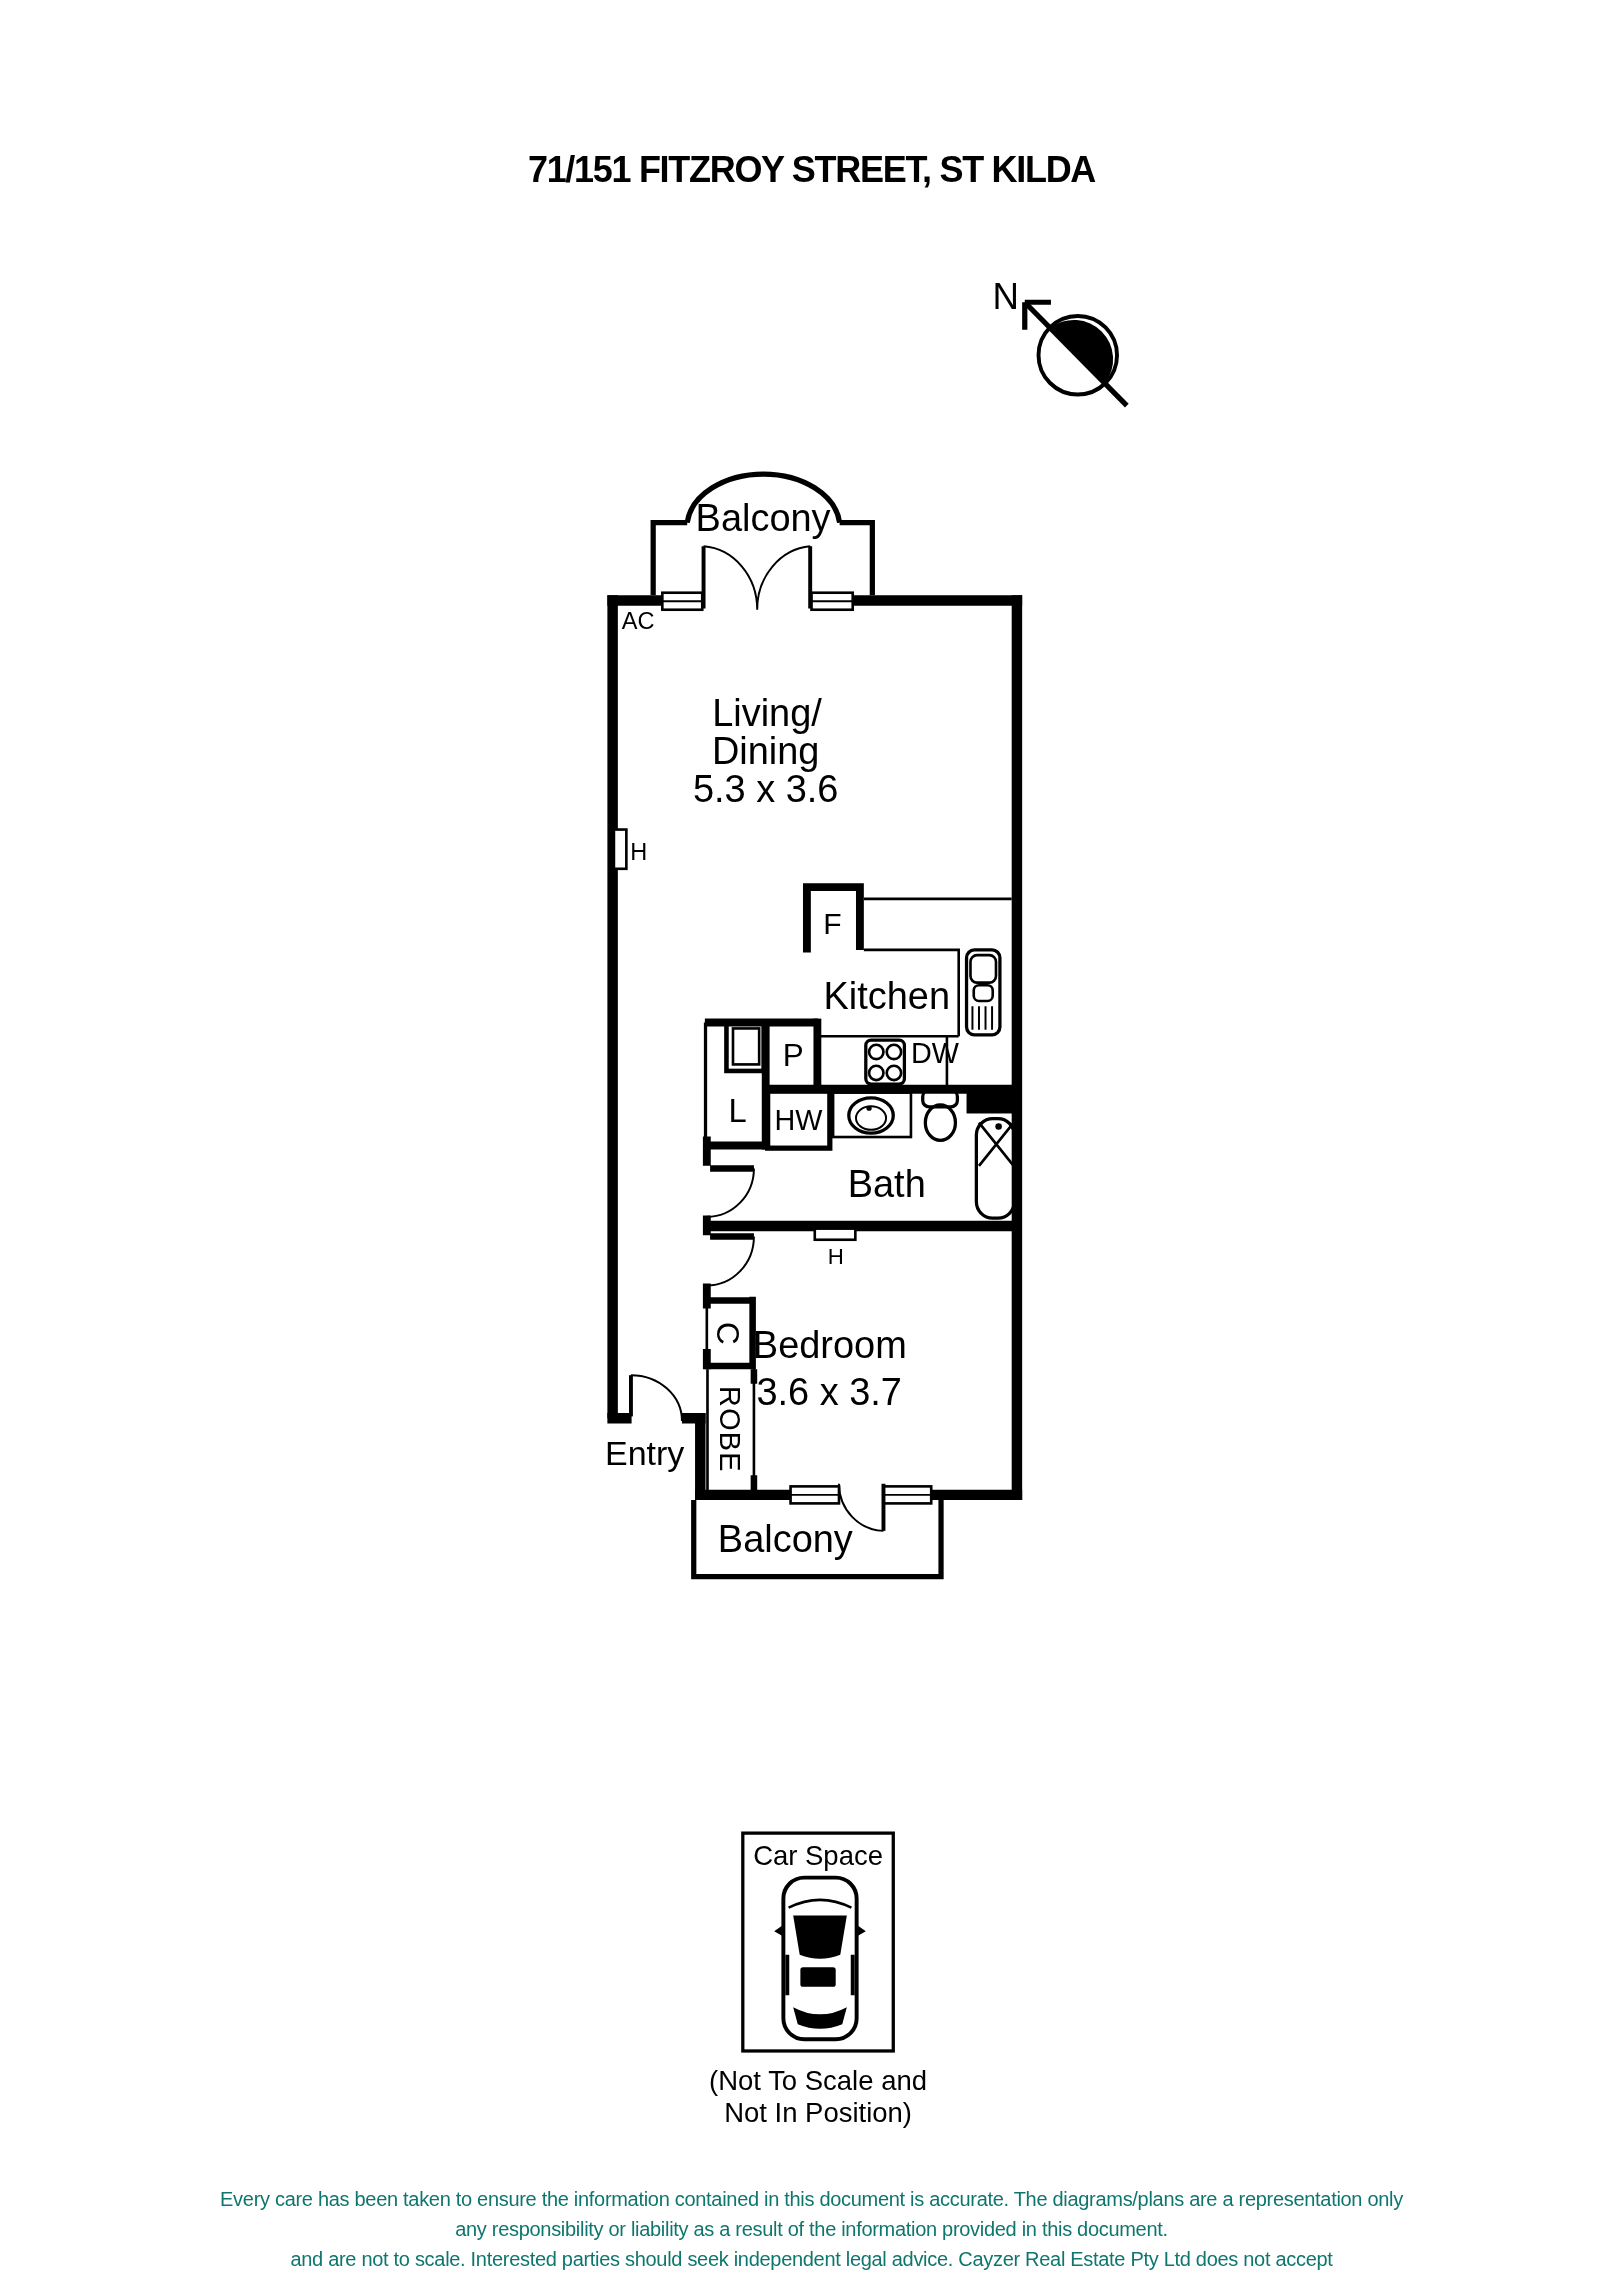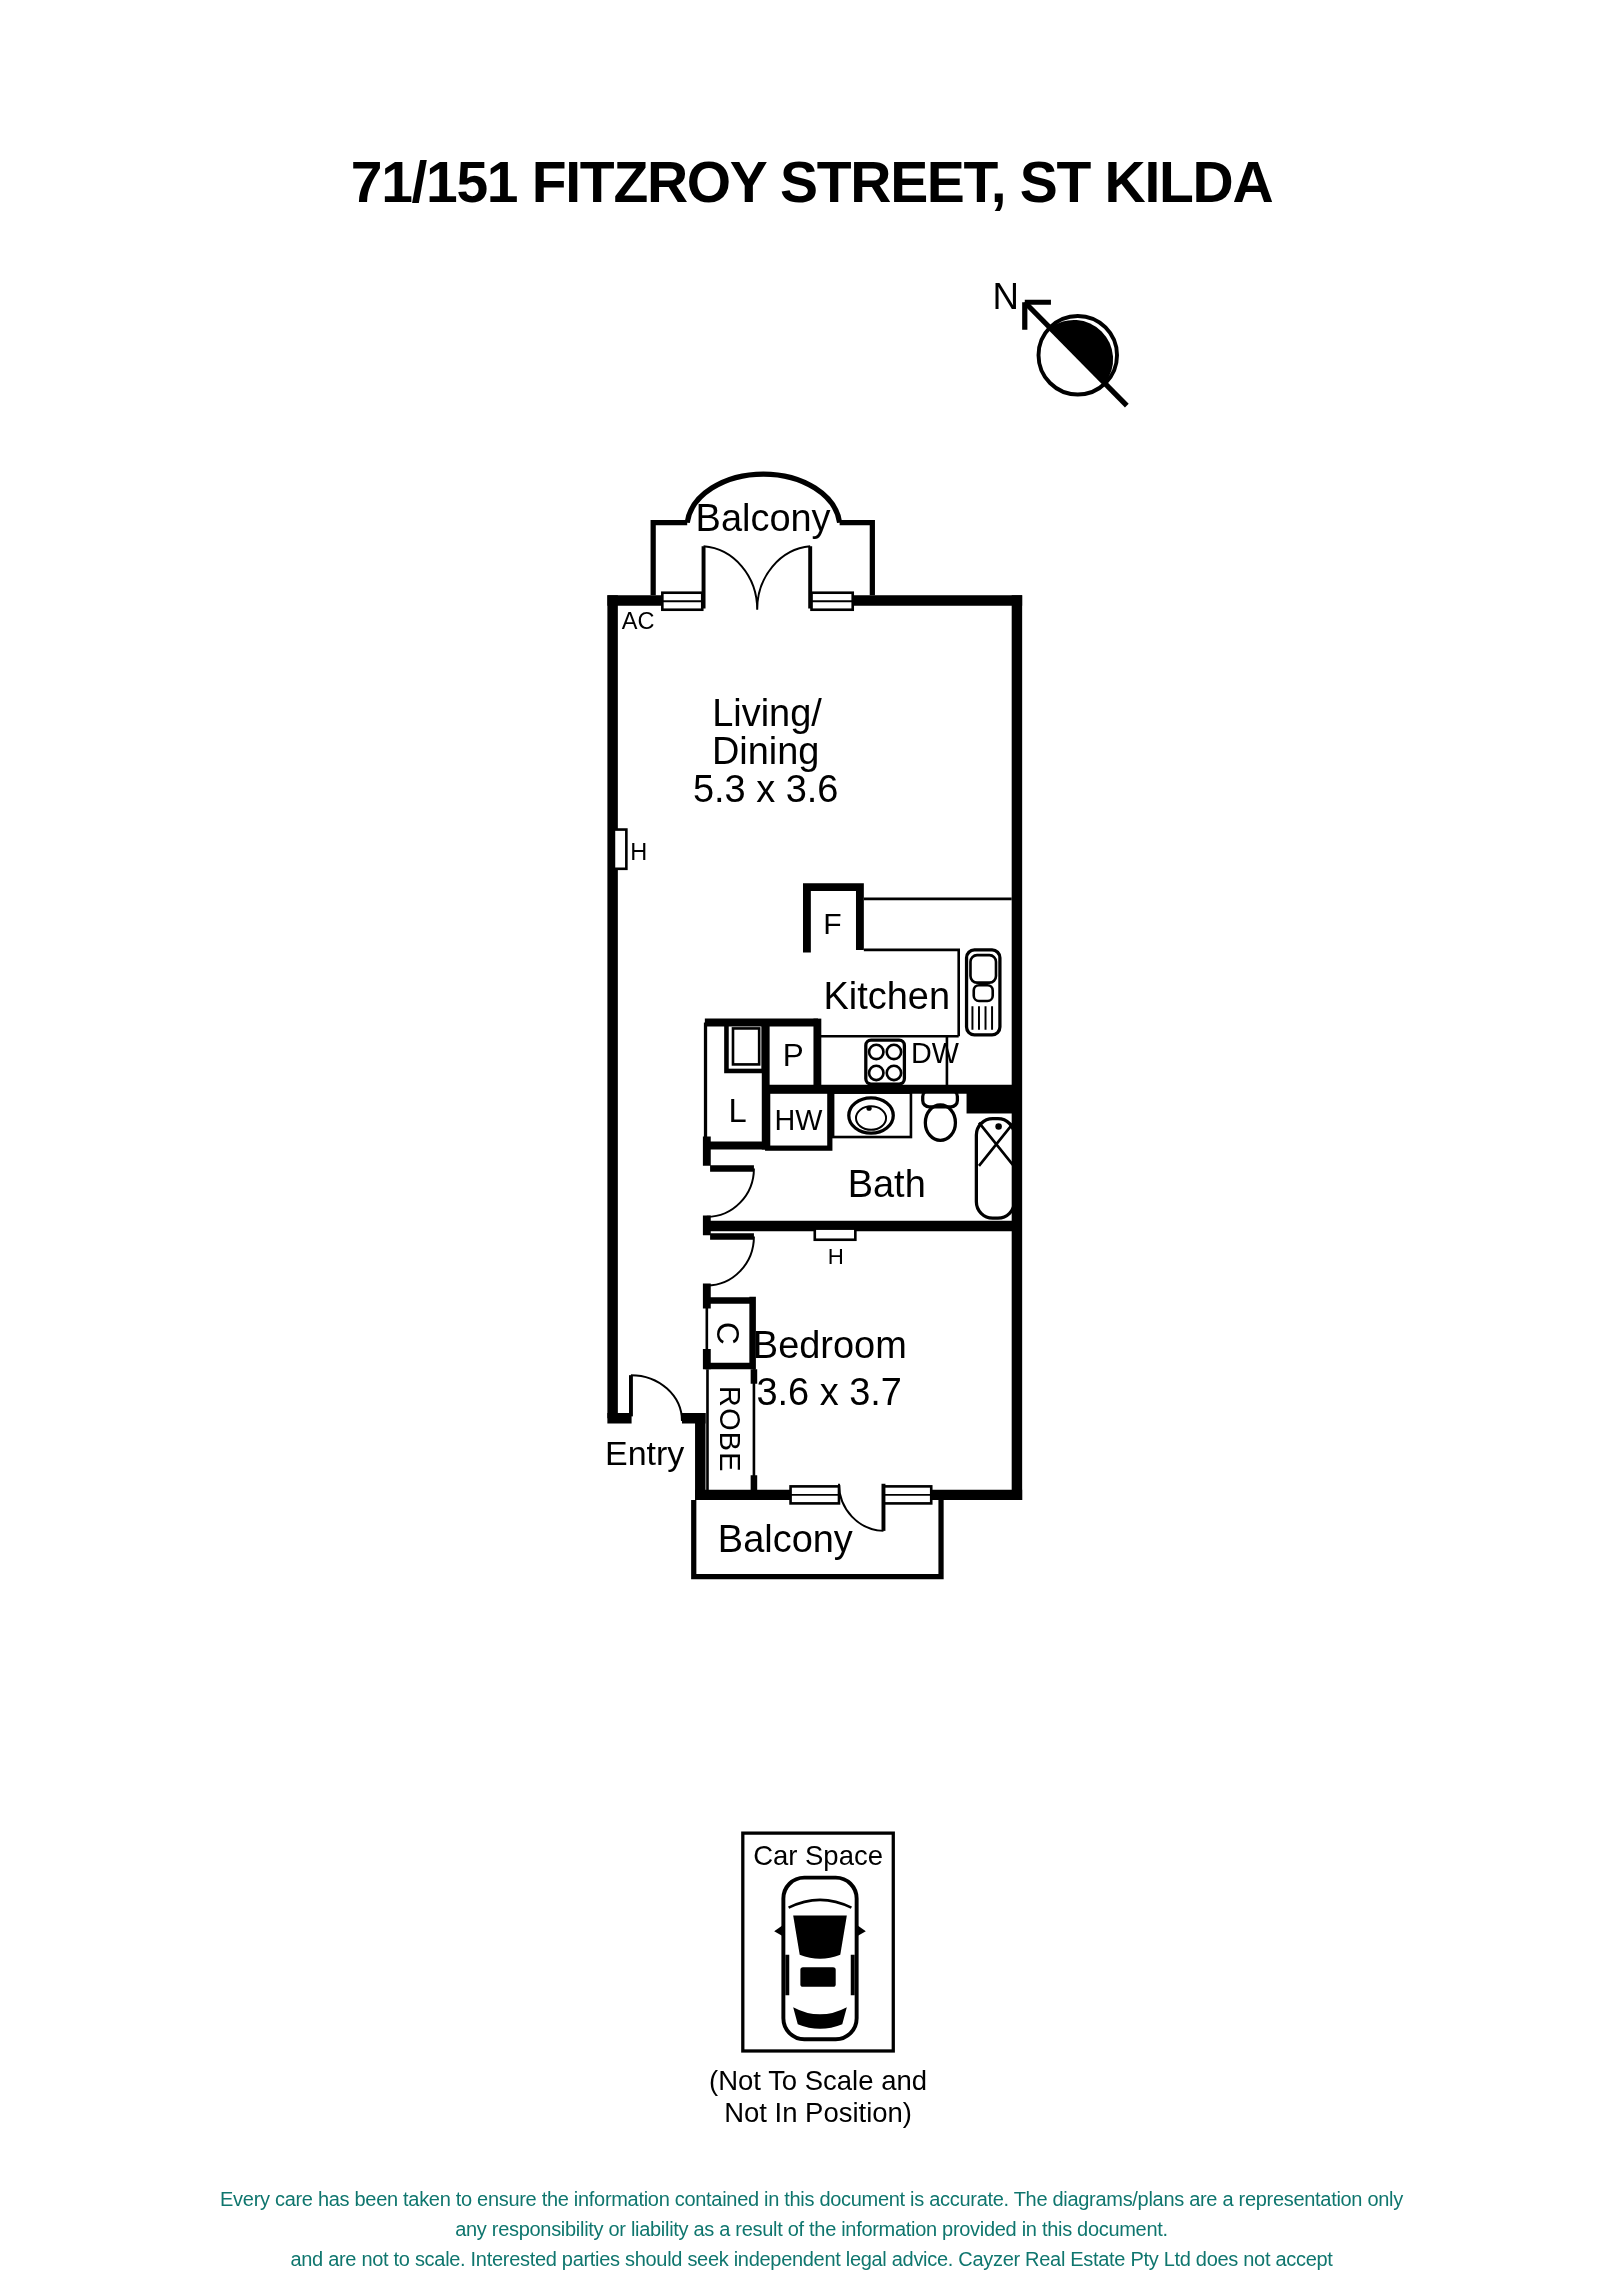--- a/index.html
+++ b/index.html
@@ -6,21 +6,21 @@
   .page{
     position:relative;
     width:1623px;height:2295px;
     background:#ffffff;
     font-family:"Liberation Sans", sans-serif;
     overflow:hidden;
   }
   .title{
     position:absolute;top:149px;left:0;width:100%;
     text-align:center;
-    font-size:57px;font-weight:bold;letter-spacing:-1.3px;
+    font-size:36px;font-weight:bold;letter-spacing:-1.3px;
     color:#000;white-space:nowrap;
   }
   .plan-svg{position:absolute;left:0;top:0;}
   .plan-svg text{fill:#000;}
   .lbl-room{font-size:58px;}
   .lbl-entry{font-size:52px;}
   .lbl-small{font-size:36px;}
   .lbl-tiny{font-size:34px;}
   .lbl-f{font-size:46px;}
   .lbl-p{font-size:48px;}

